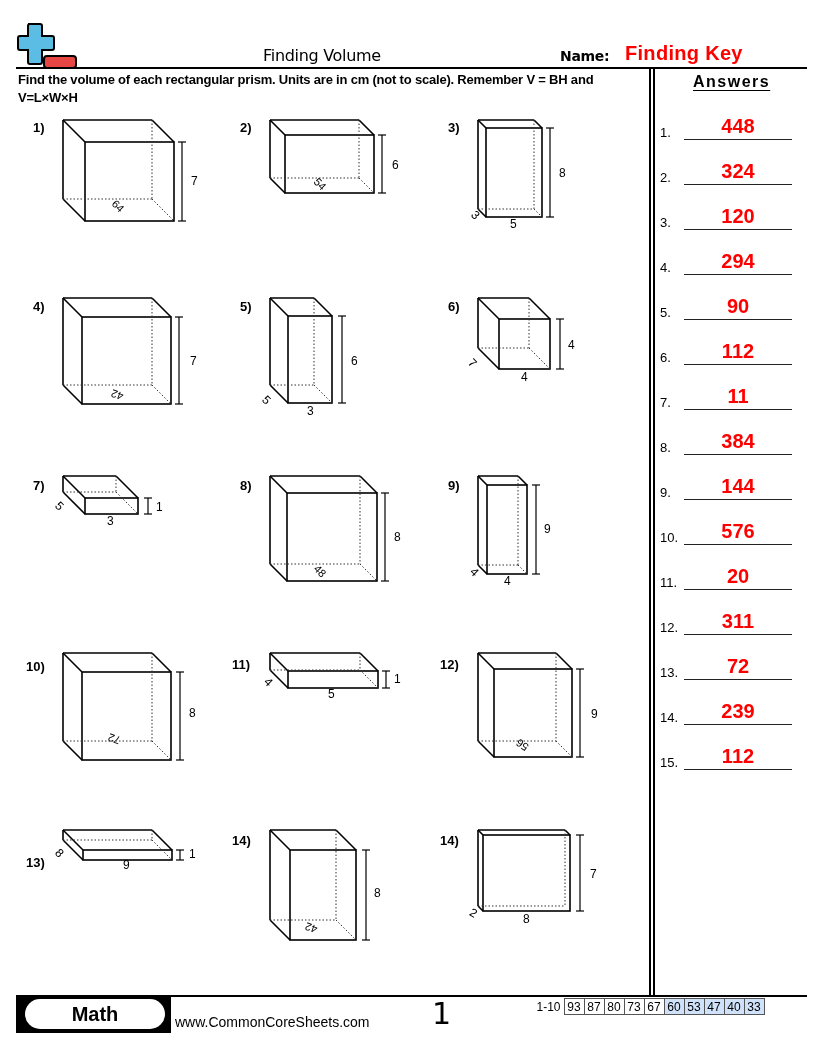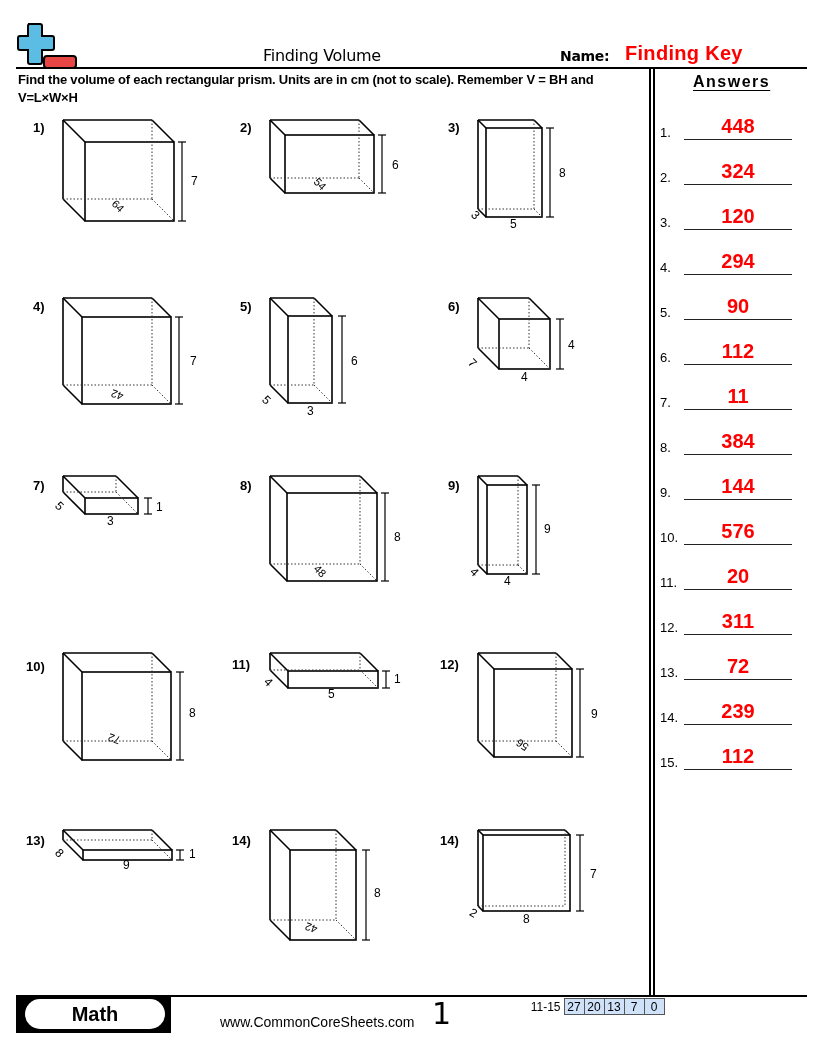--- a/index.html
+++ b/index.html
@@ -23,21 +23,21 @@
   .answer-row { position: absolute; left: 660px; width: 160px; height: 30px; }
   .answer-num { position: absolute; left: 0; bottom: 0; font-size: 13px; }
   .answer-line { position: absolute; left: 24px; bottom: 0; width: 108px; height: 1.5px; background: #222; }
   .answer-val { position: absolute; left: 24px; width: 108px; bottom: 2px; text-align: center; color: #ff0000; font-weight: bold; font-size: 20px; }
   .problem-label { position: absolute; font-size: 13px; font-weight: bold; }
   .prism-svg { position: absolute; overflow: visible; }
 
   .footer-rule { position: absolute; left: 16px; top: 995px; width: 791px; height: 2px; background: #000; }
   .footer-black { position: absolute; left: 16px; top: 997px; width: 155px; height: 36px; background: #000; }
   .footer-pill { position: absolute; left: 25px; top: 999px; width: 140px; height: 30px; background: #fff; border-radius: 15px; text-align: center; font-size: 20px; font-weight: bold; line-height: 30px; }
-  .footer-url { position: absolute; left: 175px; top: 1014px; font-size: 14px; margin-left: 45px; }
+  .footer-url { position: absolute; left: 175px; top: 1014px; font-size: 14px; }
   .page-num { position: absolute; left: 432px; top: 996px; font-size: 30px; font-family: "DejaVu Sans", sans-serif; font-weight: normal; }
 
   .score-table { position: absolute; left: 528px; top: 998px; border-collapse: collapse; font-size: 12px; }
   .score-table td { border: 1px solid #555; height: 16px; width: 20px; text-align: center; padding: 0 1px; line-height: 14px; }
   .score-table td.rlabel { border: none; text-align: right; padding-right: 3px; width: 36px; }
   .score-table td.white { background: #fff; }
   .score-table td.blue { background: #cfe2f9; }
   .score-table td.empty { border: none; }
 </style>
 </head>
@@ -422,21 +422,21 @@
     </g>
   <g stroke="#000" stroke-width="1.2">
       <line x1="104" y1="18" x2="104" y2="106"></line>
       <line x1="100" y1="18" x2="108" y2="18"></line>
       <line x1="100" y1="106" x2="108" y2="106"></line>
     </g>
 </svg>
 <div class="problem-label" style="left:591px;top:707px;font-size:12px;font-weight:normal">9</div>
 <div class="problem-label" style="left:516px;top:739px;font-size:11px;font-weight:normal;transform:rotate(215deg)">56</div>
 
-<div class="problem-label" style="left:26px;top:833px">13)</div>
+<div class="problem-label" style="left:26px;top:855px">13)</div>
 <svg class="prism-svg" style="left:60px;top:828px" width="140" height="40">
   <g fill="none" stroke="#000" stroke-width="1.6">
     <line x1="3" y1="2" x2="92" y2="2"></line>
       <line x1="3" y1="2" x2="3" y2="12"></line>
       <line x1="3" y1="2" x2="23" y2="22"></line>
       <line x1="92" y1="2" x2="112" y2="22"></line>
       <line x1="3" y1="12" x2="23" y2="32"></line>
     <rect x="23" y="22" width="89" height="10"></rect>
   </g>
   <g stroke="#333" stroke-width="1" stroke-dasharray="1.5,2">
@@ -503,27 +503,27 @@
 <div class="problem-label" style="left:523px;top:912px;font-size:12px;font-weight:normal">8</div>
 
 <div class="footer-rule"></div>
 <div class="footer-black"></div>
 <div class="footer-pill">Math</div>
 <div class="footer-url">www.CommonCoreSheets.com</div>
 <div class="page-num">1</div>
 
 <table class="score-table">
   <tbody>
-  <tr>
-    <td class="rlabel">11-15</td>
-    <td class="blue">27</td>
-    <td class="blue">20</td>
-    <td class="blue">13</td>
-    <td class="blue">7</td>
-    <td class="blue">0</td>
-    <td class="empty"></td>
-        <td class="empty"></td>
-        <td class="empty"></td>
-        <td class="empty"></td>
-        <td class="empty"></td>
+      <tr>
+    <td class="rlabel">1-10</td>
+    <td class="white">93</td>
+    <td class="white">87</td>
+    <td class="white">80</td>
+    <td class="white">73</td>
+    <td class="white">67</td>
+    <td class="blue">60</td>
+    <td class="blue">53</td>
+    <td class="blue">47</td>
+    <td class="blue">40</td>
+    <td class="blue">33</td>
   </tr>
 </tbody>
   </table>
 
 </body></html>

